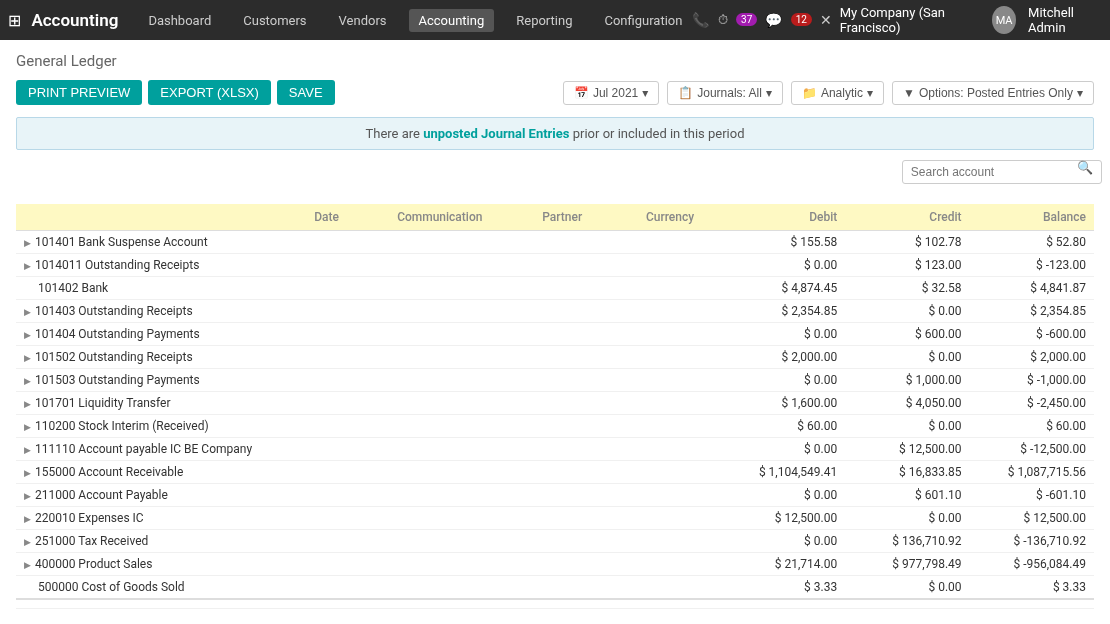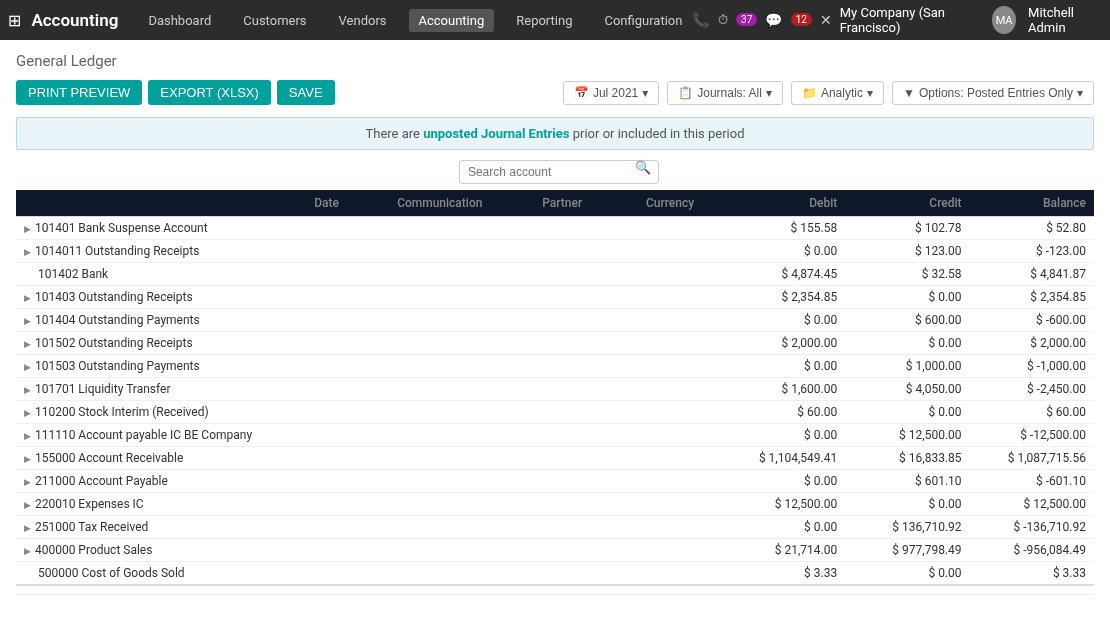--- a/index.html
+++ b/index.html
@@ -39,32 +39,32 @@
 
     
     .filters-bar { display: flex; align-items: center; gap: 8px; margin-left: auto; }
     .filter-btn { border: 1px solid #ccc; background: #fff; padding: 4px 10px; border-radius: 3px; cursor: pointer; font-size: 12px; color: #555; display: flex; align-items: center; gap: 4px; }
 
     
     .notice-banner { background: #e8f4f8; border: 1px solid #b8d8e8; padding: 8px 3px; text-align: center; font-size: 13px; color: #555; margin-bottom: 10px; border-radius: 2px; }
     .notice-banner strong { color: #333; }
 
     
-    .search-row { display: flex; justify-content: center; margin-bottom: 6px; }
+    .search-row { display: flex; justify-content: flex-end; margin-bottom: 20px; }
     .search-box { border: 1px solid #ccc; border-radius: 3px; padding: 4px 8px; font-size: 12px; width: 200px; outline: none; }
     .search-icon { margin-left: -24px; color: #888; font-size: 13px; }
 
     
     .table-wrap { flex: 1; overflow-y: auto; overflow-x: hidden; }
     table { width: 100%; border-collapse: collapse; font-size: 12px; }
     thead tr th { 
       color: #888; font-weight: 500; padding: 6px 8px; 
       border-bottom: 1px solid #ddd; 
       white-space: nowrap;
-      position: sticky; top: 0; background: #0f172a; z-index: 2; margin-top: 38px;
+      position: sticky; top: 0; background: #fef9c3; z-index: 2; margin-top: 38px;
     }
     th.text-right, td.text-right { text-align: right; }
     th.text-left, td.text-left { text-align: left; }
     tbody tr td { padding: 4px 8px; border-bottom: 1px solid #f0f0f0; white-space: nowrap; }
     tbody tr.expandable td:first-child { cursor: pointer; }
     .expand-arrow { font-size: 9px; color: #888; margin-right: 4px; }
     .total-row td { font-weight: 700; border-top: 2px solid #ddd; background: #fff; }
 
     
     .table-wrap::-webkit-scrollbar { width: 8px; }

